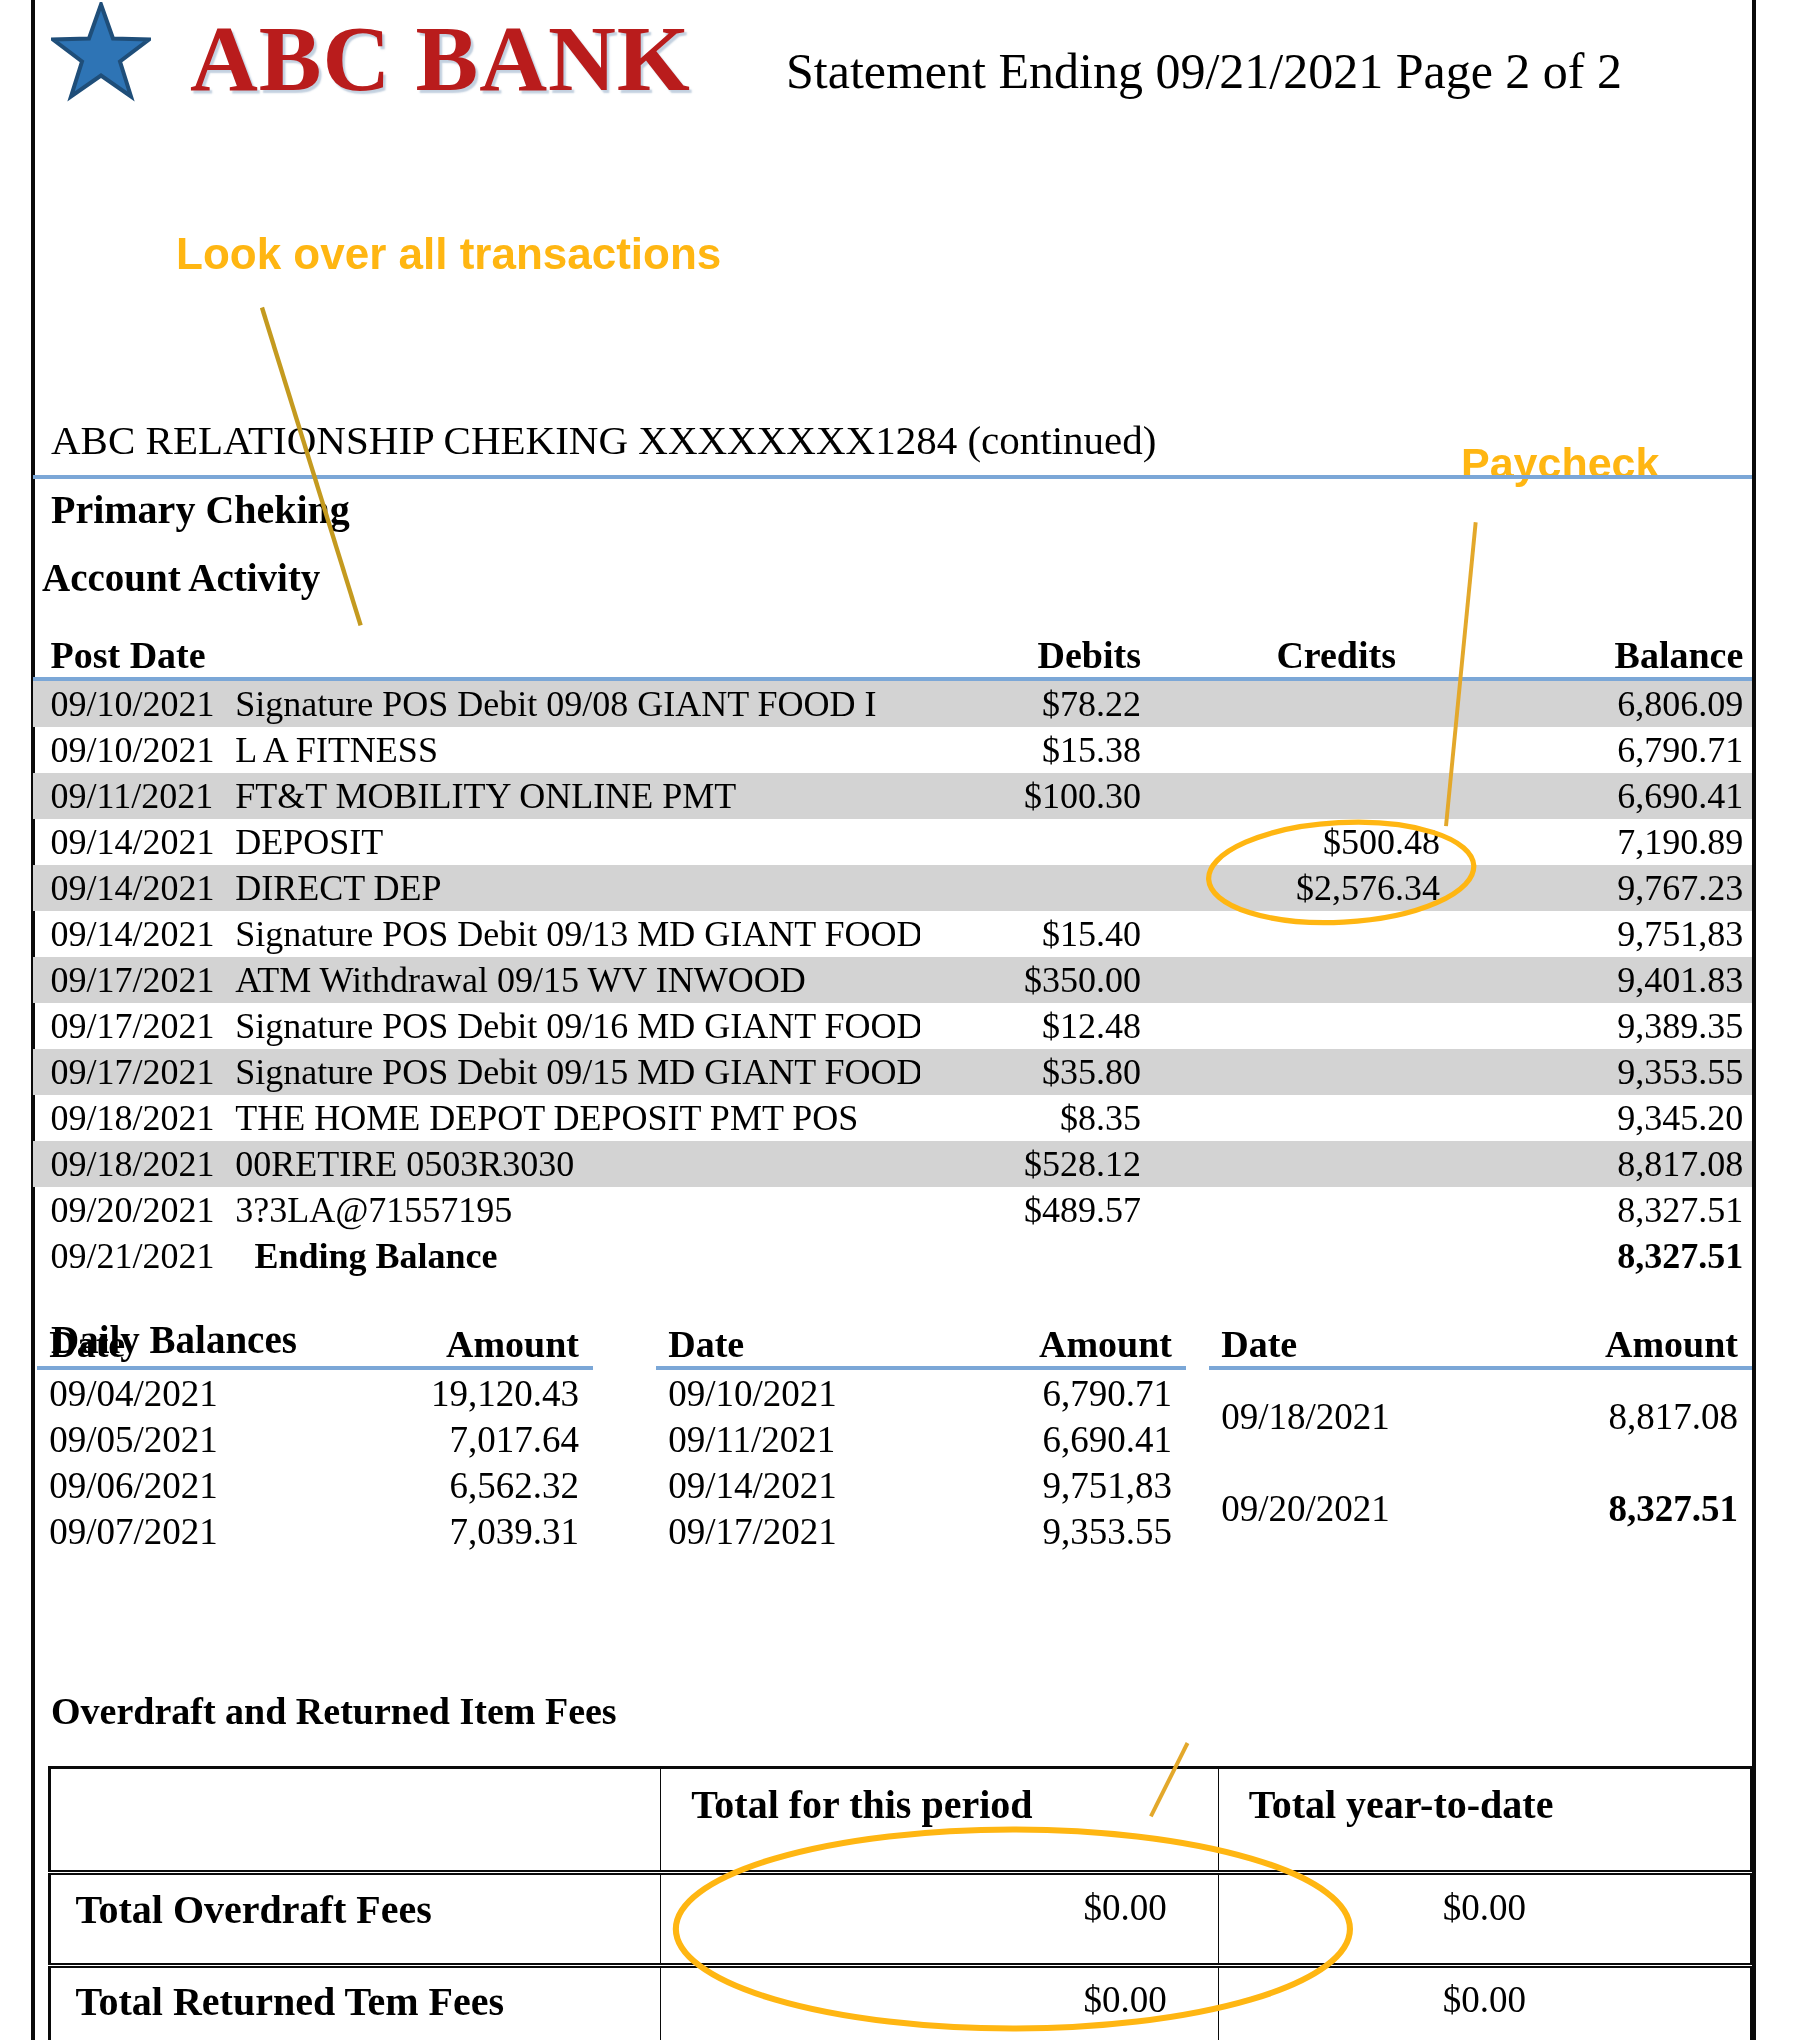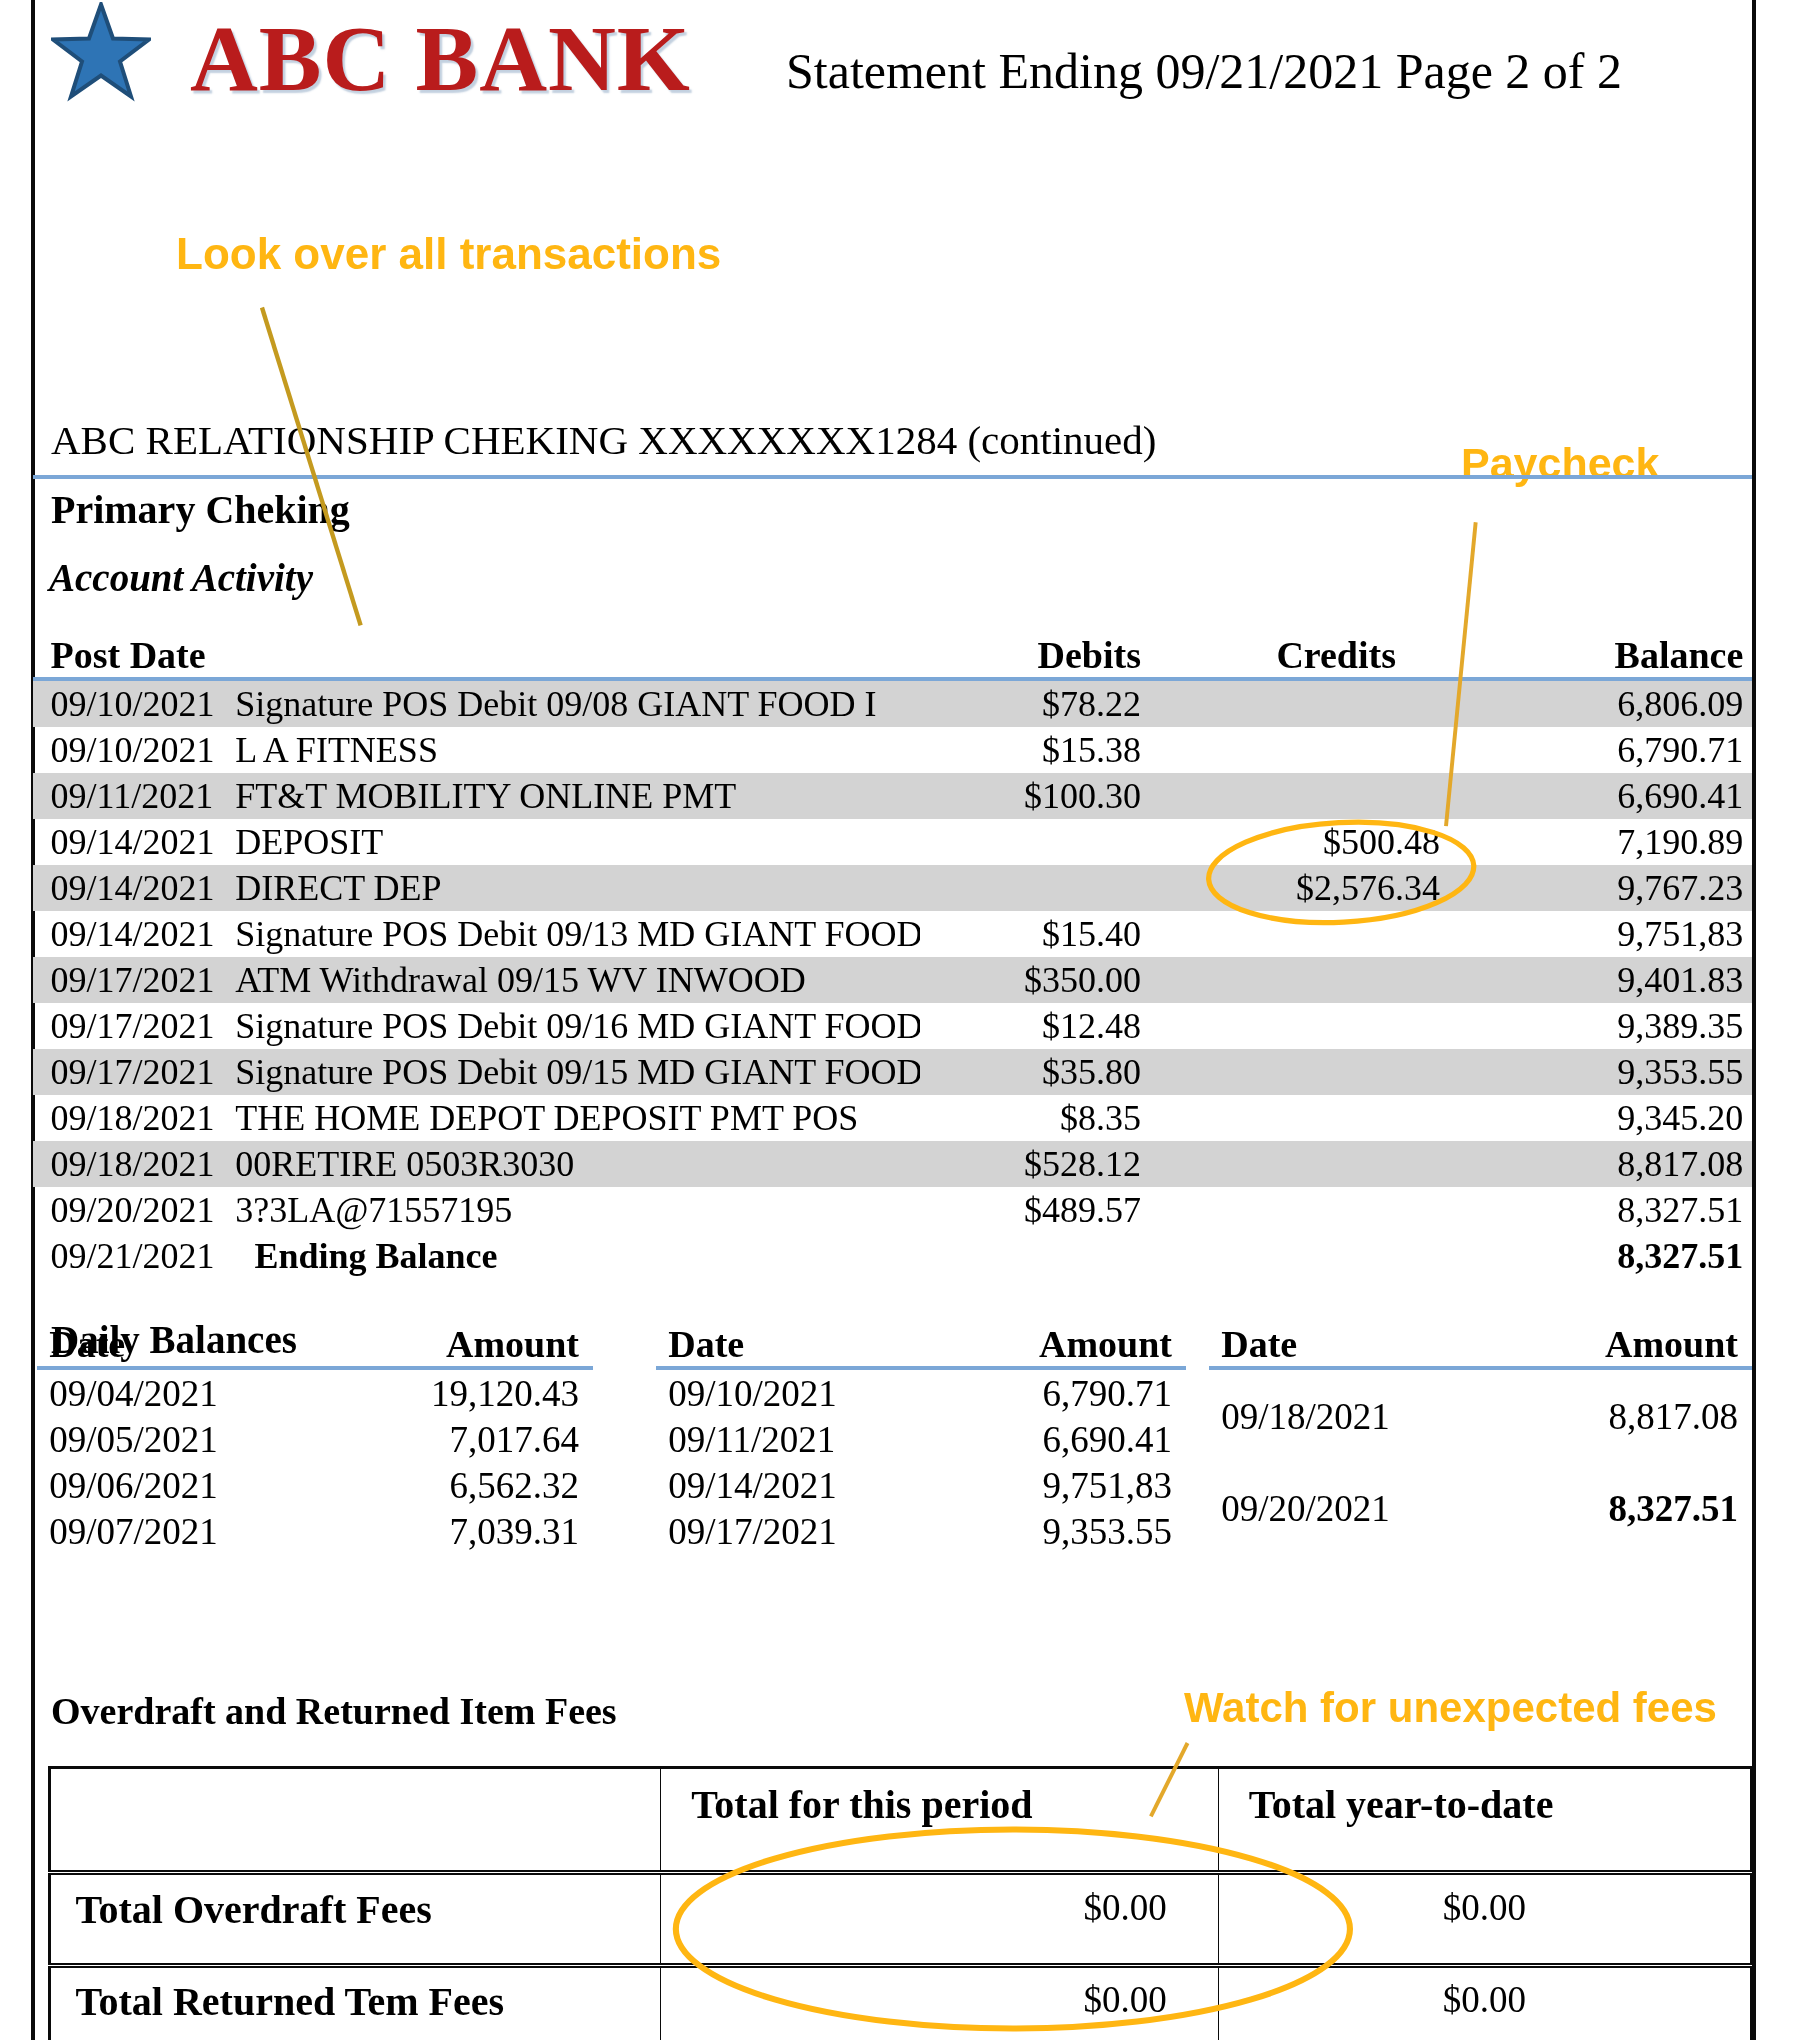--- a/index.html
+++ b/index.html
@@ -22,21 +22,21 @@
   .note-watch{left:1155px;top:1684px;font-size:42px;}
   .overlay{position:absolute;left:0;top:0;width:1804px;height:2040px;pointer-events:none;z-index:6;}
 
   
   .acct-line{position:absolute;left:51px;top:416px;font-size:41px;}
   .rule-blue{position:absolute;left:33px;width:1719px;height:4.4px;background:#7BA7D7;}
   .rule-1{top:475px;}
   .acct-sub{position:absolute;left:51px;top:486px;font-size:40px;font-weight:bold;}
 
   
-  .activity-title{position:absolute;left:49px;top:555px;font-size:39px;font-weight:bold;font-style:italic;}
+  .activity-title{position:absolute;left:42px;top:555px;font-size:39px;font-weight:bold;}
   table{border-collapse:collapse;}
   .activity{position:absolute;left:33px;top:633px;width:1719px;table-layout:fixed;font-size:36px;}
   .activity col.c-date{width:197px;} .activity col.c-desc{width:690px;}
   .activity col.c-deb{width:258px;}  .activity col.c-cred{width:301px;}
   .activity col.c-bal{width:273px;}
   .activity thead th{font-size:38px;font-weight:bold;text-align:left;height:44px;
                      border-bottom:4.4px solid #7BA7D7;padding:0;}
   .activity thead th.h-date{padding-left:17.5px;}
   .activity thead th.h-deb{text-align:right;padding-right:37px;}
   .activity thead th.h-cred{text-align:right;padding-right:83px;}
@@ -90,21 +90,20 @@
   <div class="star-wrap">
     <svg width="100" height="103" viewBox="0 0 100 102">
       <polygon points="50,2 62,36 98,37 69,59 80,94 50,73 20,94 31,59 2,37 38,36" fill="#2E74B5" stroke="#1F4E79" stroke-width="4" stroke-linejoin="miter"></polygon>
     </svg>
   </div>
   <div class="bank-name">ABC BANK</div>
   <div class="stmt-title">Statement Ending 09/21/2021 Page 2 of 2</div>
 
   <div class="note note-look">Look over all transactions</div>
   <div class="note note-paycheck">Paycheck</div>
-  <div class="note note-watch">Watch for unexpected fees</div>
 
   <div class="acct-line">ABC RELATIONSHIP CHEKING XXXXXXXX1284 (continued)</div>
   <div class="rule-blue rule-1"></div>
   <div class="acct-sub">Primary Cheking</div>
 
   <div class="activity-title">Account Activity</div>
   <table class="activity">
     <colgroup>
         <col class="c-date">
         <col class="c-desc">

